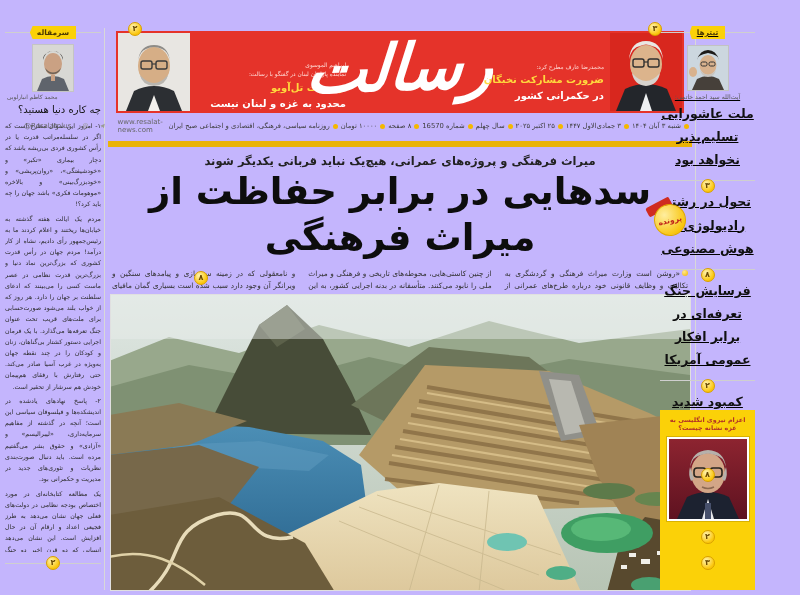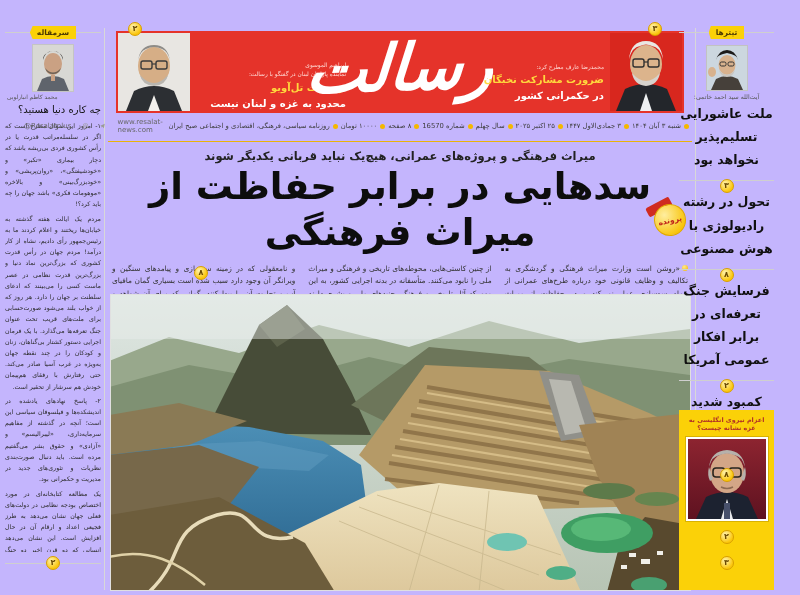--- a/index.html
+++ b/index.html
@@ -49,21 +49,21 @@
   .dateline { position:absolute; left:108px; top:116px; width:584px; height:20px;
               display:flex; justify-content:space-between; align-items:center; }
   .dates { display:flex; align-items:center; font-size:6.8px; color:#3c3c3c; white-space:nowrap; }
   .dates .dl-item { display:flex; align-items:center; }
   .dates .dl-item::before { content:""; display:inline-block; width:5px; height:5px; border-radius:50%;
                             background:#f4b800; margin:0 3px; }
   .social { direction:ltr; display:flex; align-items:center; gap:12px; font-size:7px; color:#666; }
   .social svg { display:block; }
 
   
-  .main-story { position:absolute; left:108px; top:141px; width:584px; height:153px; border-top:1px solid #eab308; }
+  .main-story { position:absolute; left:108px; top:141px; width:584px; height:153px; border-top:6px solid #eab308; }
   .kicker { text-align:center; font-size:11.5px; font-weight:bold; color:#222; margin-top:7px; }
   .headline { text-align:center; font-size:37px; font-weight:900; color:#0d0d0d; letter-spacing:-1px;
               line-height:1.25; margin-top:1px; }
   .lead-cols { display:flex; gap:13px; margin-top:6px; padding:0 4px; height:74px; overflow:hidden; }
   .lead-cols .col { flex:1; font-size:7.4px; line-height:1.72; color:#333; text-align:justify; }
   .lead-bullet { display:inline-block; width:6px; height:6px; border-radius:50%;
                  background:radial-gradient(circle at 35% 30%, #ffe98a, #f2b300); margin-left:2px; }
   .lead-badge { position:absolute; left:86px; top:124px; }
 
   .dossier { position:absolute; left:650px; top:200px; width:40px; height:40px; z-index:6; }
@@ -71,21 +71,21 @@
                      transform:rotate(-28deg); border-radius:2px; }
   .dossier .disc { position:absolute; left:4px; top:4px; width:32px; height:32px; border-radius:50%;
                    background:radial-gradient(circle at 35% 30%, #ffeea0, #f8c40b 75%);
                    border:1px solid #e0a800; color:#c0231a; font-size:7.5px; font-weight:bold;
                    display:flex; align-items:center; justify-content:center; transform:rotate(-12deg); }
 
   
   .dam { position:absolute; left:110px; top:294px; width:581px; height:297px; overflow:hidden; border:1px solid #e0e0e0; }
 
   
-  .sidebar { position:absolute; left:679px; top:26px; width:95px; height:564px; }
+  .sidebar { position:absolute; left:660px; top:26px; width:95px; height:564px;text-decoration:underline; }
   .sb-photo { width:42px; height:46px; margin:6px auto 2px; background:#cdd6de; border:1px solid #c2c2c2; overflow:hidden; }
   .sb-cap { font-size:6.2px; color:#555; text-align:center; }
   .sb-title { font-size:12.5px; font-weight:bold; color:#101010; text-align:center; line-height:1.85; margin-top:2px; }
   .sb-div { position:relative; height:15px; margin:2px 0; text-align:center; }
   .sb-div::before { content:""; position:absolute; left:0; right:0; top:7px; border-top:1px solid #cfcfcf; }
   .sb-div .ybadge { position:relative; z-index:2; }
 
   .ybox { position:absolute; left:0; bottom:0; width:95px; height:180px; background:#fbd108;
           padding:6px 6px 4px; text-align:center; }
   .ybox .k { font-size:6.4px; font-weight:bold; color:#b23226; }

